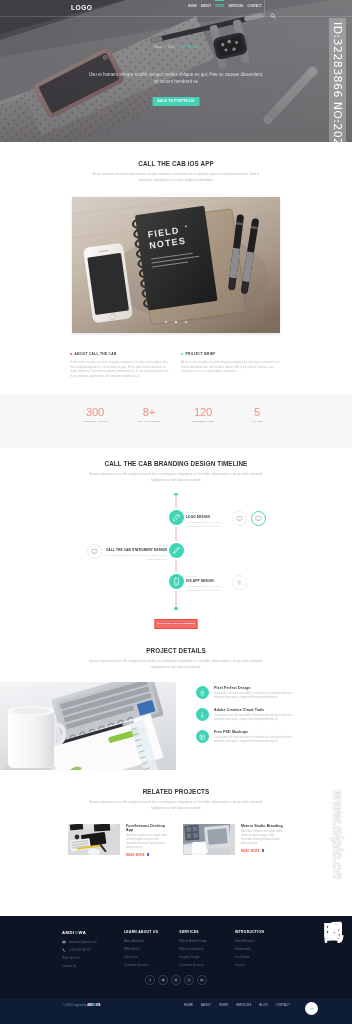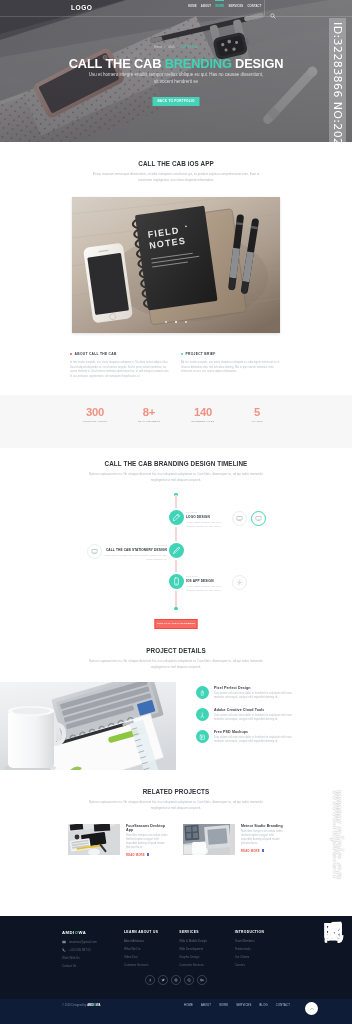--- a/index.html
+++ b/index.html
@@ -54,21 +54,21 @@
   .col-h{display:flex;align-items:center;gap:2.4px;margin-bottom:5px;}
   .bul{width:2.2px;height:2.2px;border-radius:50%;background:#f1554c;flex:none;}
   .bul.t{background:#3fd4b5;}
   .col-h span{color:#3c4047;font-size:3.3px;font-weight:bold;letter-spacing:0.28px;}
   .col p{margin:0;color:#bcc0c5;font-size:2.6px;line-height:4.45px;}
 
   
   .counters{margin-top:16px;height:42px;background:#f7f7f8;display:flex;
             align-items:flex-start;padding:11px 68px 0;}
   .cnt{flex:1;text-align:center;}
-  .cnt .num{color:#f09284;font-size:11.3px;font-weight:bold;letter-spacing:-0.2px;}
+  .cnt .num{color:#f09284;font-size:11.3px;font-weight:normal;letter-spacing:-0.2px;}
   .cnt .lbl{margin-top:1.5px;color:#8d9399;font-size:2.5px;letter-spacing:0.2px;}
 
   
   .sec-tl{padding-top:12px;}
   .tl{position:relative;margin:14px auto 0;width:228px;height:128px;}
   .tl-line{position:absolute;left:50%;top:-2px;width:1.2px;height:114px;margin-left:-0.6px;
            background:#f7d5d2;}
   .tl-row{position:absolute;width:100%;}
   .tl-badge{position:absolute;left:50%;margin-left:-7.5px;width:15px;height:15px;border-radius:50%;
             background:#3fd4b5;display:flex;align-items:center;justify-content:center;
@@ -244,21 +244,20 @@
     <div class="topline"></div>
 
     <div class="crumb">
       <span>Home</span>
       <span class="c-sep">/</span>
       <span>Work</span>
       <span class="c-sep">/</span>
       <span class="c-cur">Call The Cab</span>
     </div>
 
-    <div class="hero-title"><span>CALL THE CAB </span><span class="hl">BRENDING</span><span> DESIGN</span></div>
 
     <div class="hero-sub">Usu et homero integre eruditi, tempor melius oblique eu qui. Has no causae dissentiunt,
 sit vocent hendrerit se</div>
     <div class="hero-btn">BACK TO PORTFOLIO</div>
   </div>
 
   <div class="sec-ios">
     <div class="sec-title">CALL THE CAB iOS APP</div>
     <div class="sec-sub">Et usu maiorum omnesque democritum, sit odio numquam constituam qui, ex prodest copiosa comprehensam eam. Eum at constetuer neglegentur, sea choro elegendi reformidans.</div>
 
@@ -369,21 +368,21 @@
   <div class="counters">
     <div class="cnt">
       <div class="num">300</div>
       <div class="lbl">WORKING HOURS</div>
     </div>
     <div class="cnt">
       <div class="num">8+</div>
       <div class="lbl">TEAM MEMBERS</div>
     </div>
     <div class="cnt">
-      <div class="num">140</div>
+      <div class="num">120</div>
       <div class="lbl">DRIBBBLE LIKES</div>
     </div>
     <div class="cnt">
       <div class="num">5</div>
       <div class="lbl">AWARDS</div>
     </div>
   </div>
 
   <div class="sec-tl">
     <div class="sec-title">CALL THE CAB BRANDING DESIGN TIMELINE</div>

